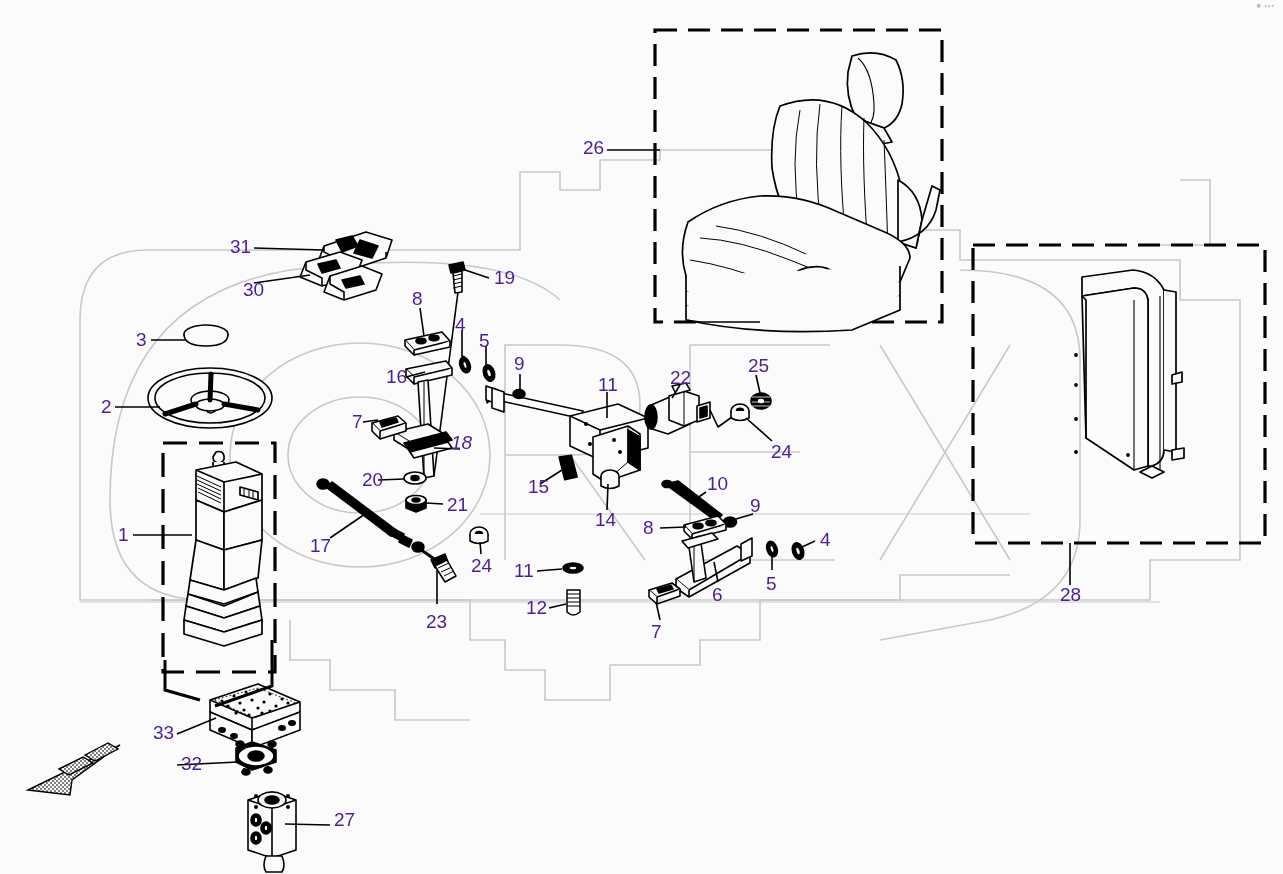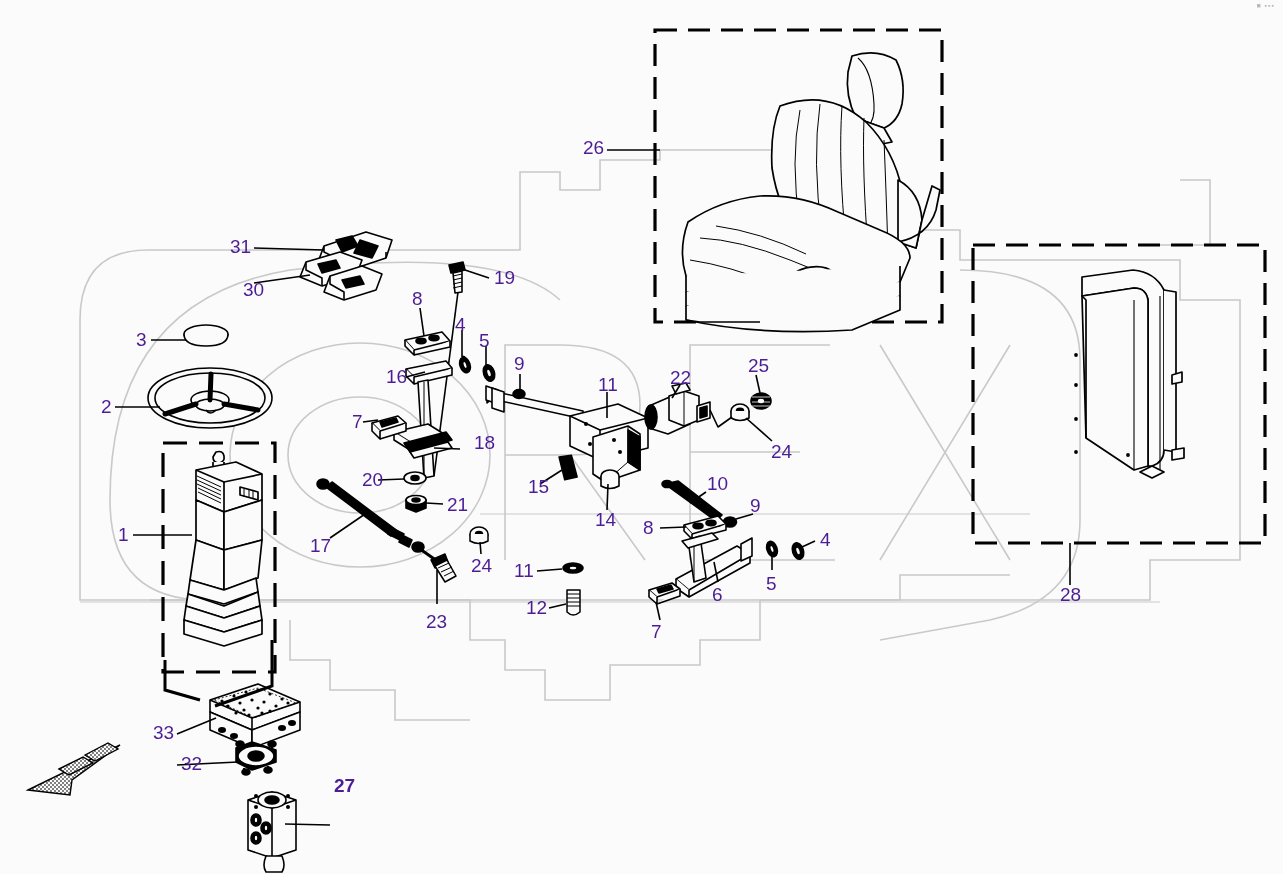--- a/index.html
+++ b/index.html
@@ -563,31 +563,31 @@
 <div class="lbl" style="left:514px;top:354px;">9</div>
 <div class="lbl" style="left:750px;top:496px;">9</div>
 <div class="lbl" style="left:707px;top:474px;">10</div>
 <div class="lbl" style="left:598px;top:375px;">11</div>
 <div class="lbl" style="left:526px;top:598px;">12</div>
 <div class="lbl" style="left:514px;top:561px;">11</div>
 <div class="lbl" style="left:595px;top:510px;">14</div>
 <div class="lbl" style="left:518px;top:477px;margin-left:10px;">15</div>
 <div class="lbl" style="left:386px;top:367px;">16</div>
 <div class="lbl" style="left:310px;top:536px;">17</div>
-<div class="lbl" style="left:474px;top:433px;">18</div>
+<div class="lbl" style="left:451px;top:433px;font-style:italic;">18</div>
 <div class="lbl" style="left:494px;top:268px;">19</div>
 <div class="lbl" style="left:355px;top:470px;margin-left:7px;">20</div>
 <div class="lbl" style="left:447px;top:495px;">21</div>
 <div class="lbl" style="left:670px;top:368px;">22</div>
 <div class="lbl" style="left:426px;top:604px;margin-top:8px;">23</div>
 <div class="lbl" style="left:771px;top:442px;">24</div>
 <div class="lbl" style="left:471px;top:556px;">24</div>
 <div class="lbl" style="left:748px;top:356px;">25</div>
 <div class="lbl" style="left:583px;top:138px;">26</div>
-<div class="lbl" style="left:334px;top:776px;font-weight:bold;">27</div>
+<div class="lbl" style="left:334px;top:810px;">27</div>
 <div class="lbl" style="left:1060px;top:585px;">28</div>
 <div class="lbl" style="left:243px;top:272px;margin-top:8px;">30</div>
 <div class="lbl" style="left:230px;top:237px;">31</div>
 <div class="lbl" style="left:153px;top:754px;margin-left:28px;">32</div>
 <div class="lbl" style="left:153px;top:723px;text-align:center;">33</div>
 
 <div class="corner-mark">■ ▪▪▪</div>
 
 </div>
 

